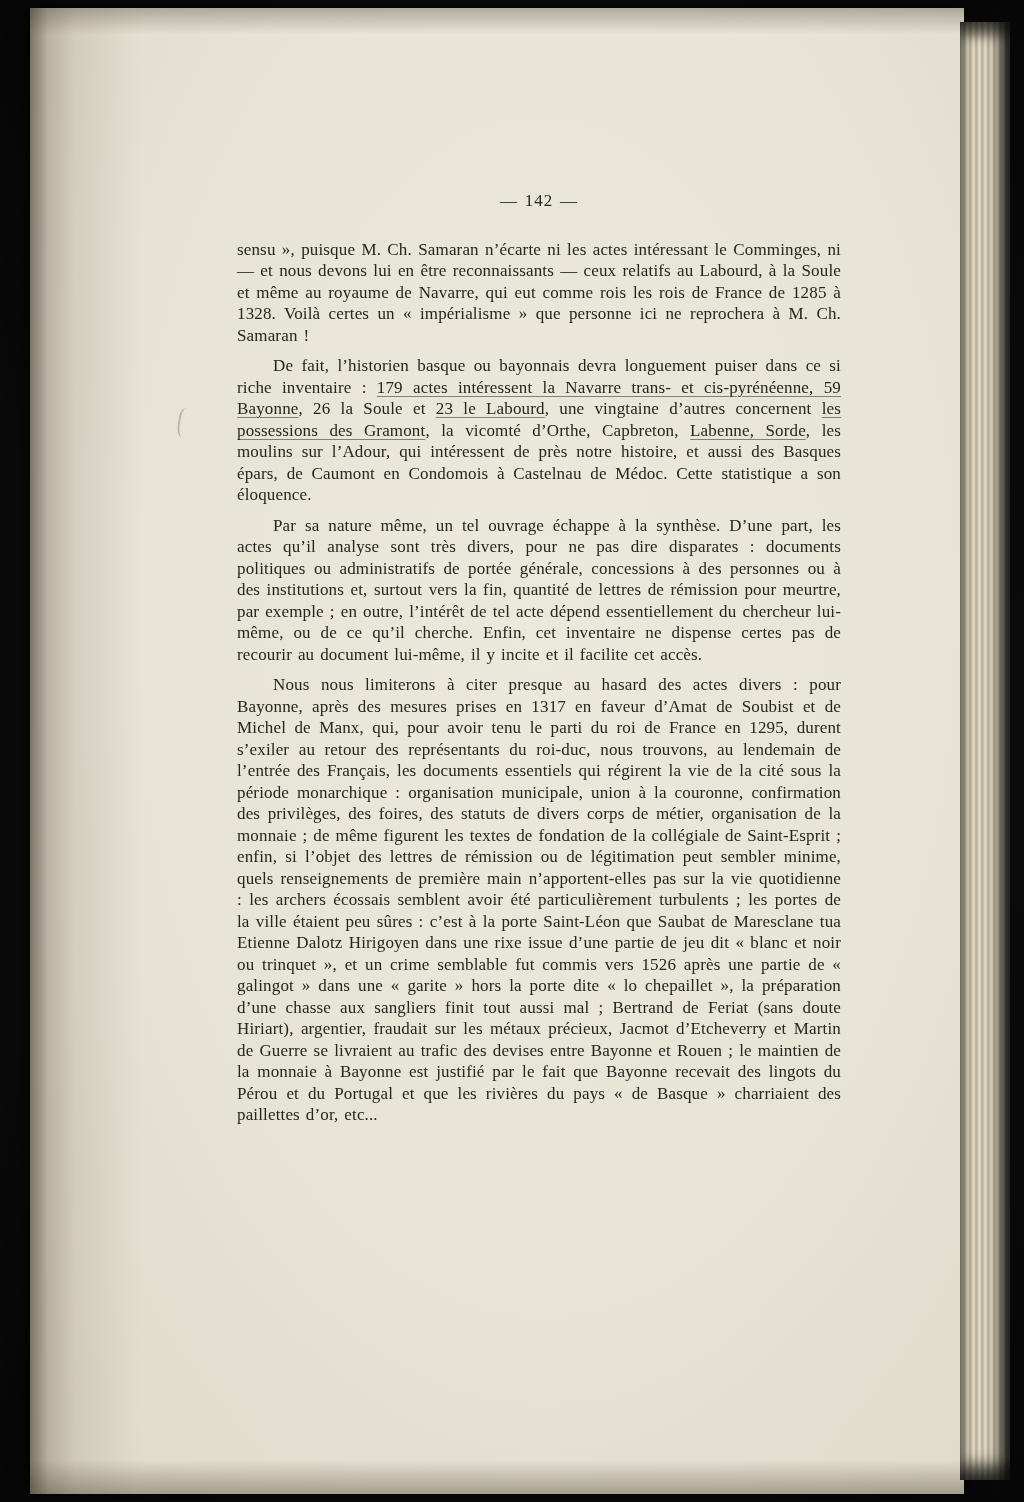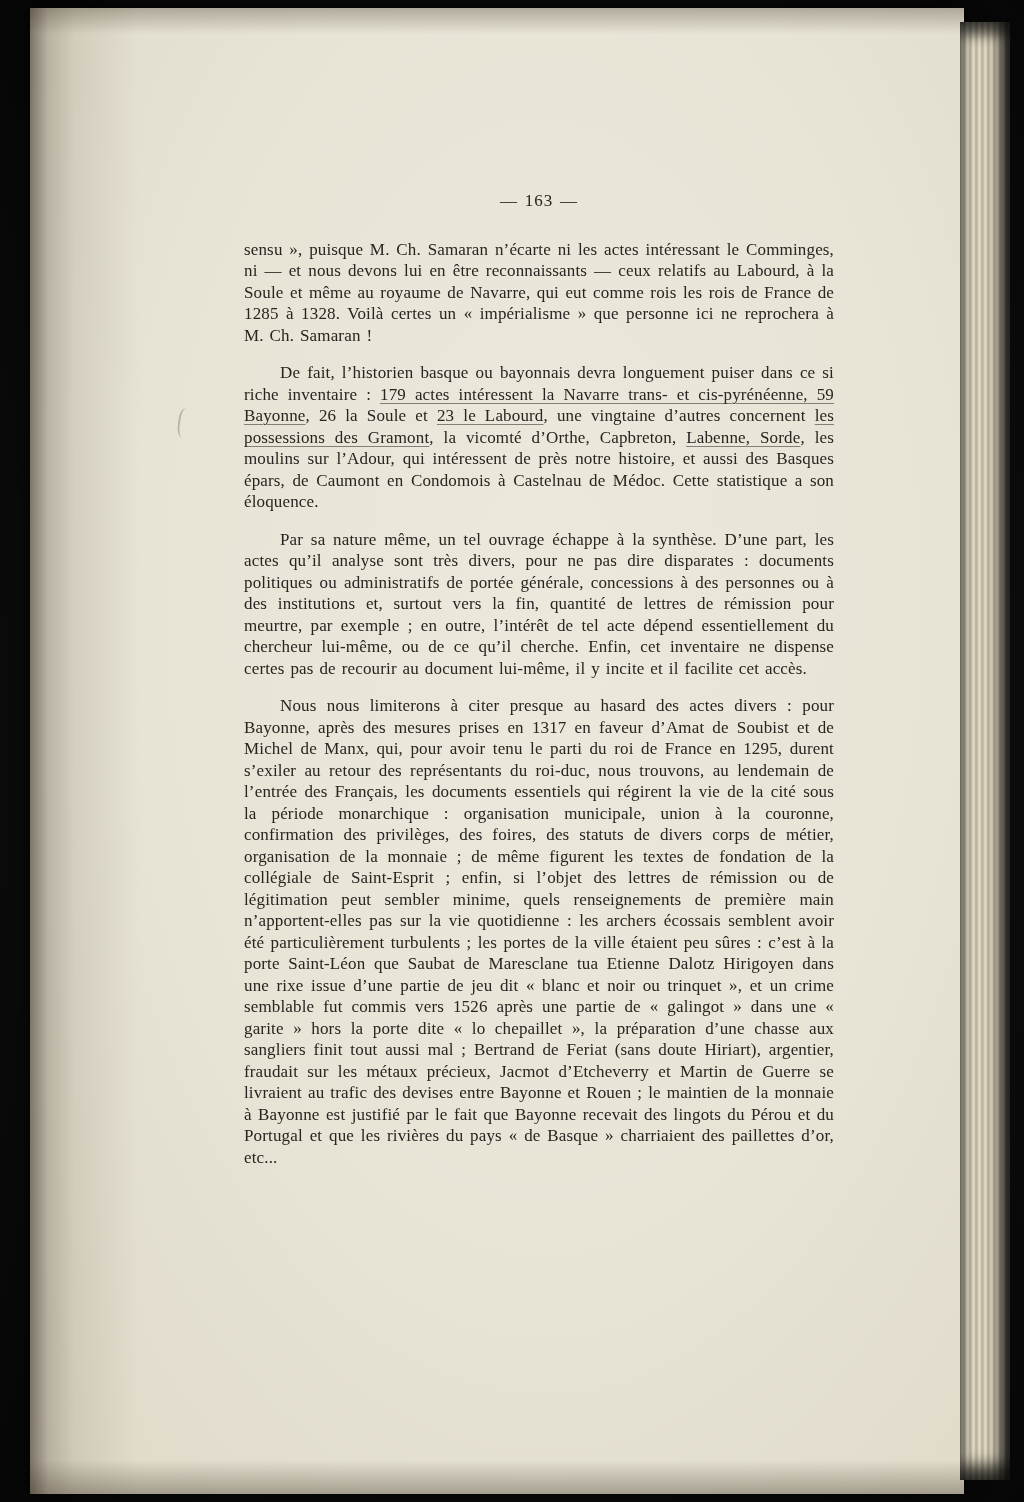--- a/index.html
+++ b/index.html
@@ -88,21 +88,21 @@
     text-align: justify;
     letter-spacing: 0.15px;
     word-spacing: 1.5px;
   }
   .page-number {
     text-align: center;
     margin: 0 0 27px 0;
     letter-spacing: 1px;
   }
   p.para {
-    margin: 16px;
+    margin: 9px;
   }
   p.indent {
     text-indent: 36px;
     font-family: Liberation Serif, serif;
   }
   .pencil-underline {
     text-decoration: underline;
     text-decoration-color: rgba(75,72,64,0.65);
     text-decoration-thickness: 1px;
     text-underline-offset: 3px;
@@ -125,21 +125,21 @@
 
 <div class="scan">
 
   <div class="page">
     <div class="gutter"></div>
     <div class="page-top-shade"></div>
     <div class="page-bottom-shade"></div>
     <div class="margin-mark"></div>
 
     <div class="content">
-      <div class="page-number">— 163 —</div>
+      <div class="page-number">— 142 —</div>
 
       <p class="para">sensu », puisque M. Ch. Samaran n’écarte ni les actes intéressant le Comminges, ni — et nous devons lui en être reconnaissants — ceux relatifs au Labourd, à la Soule et même au royaume de Navarre, qui eut comme rois les rois de France de 1285 à 1328. Voilà certes un « impérialisme » que personne ici ne reprochera à M. Ch. Samaran !</p>
 
       <p class="para indent"><span>De fait, l’historien basque ou bayonnais devra longuement puiser dans ce si riche inventaire : </span><span class="pencil-underline">179 actes intéressent la Navarre trans- et cis-pyrénéenne, 59 Bayonne</span><span>, 26 la Soule et </span><span class="pencil-underline">23 le Labourd</span><span>, une vingtaine d’autres concernent </span><span class="pencil-underline">les possessions des Gramont</span><span>, la vicomté d’Orthe, Capbreton, </span><span class="pencil-underline">Labenne, Sorde</span><span>, les moulins sur l’Adour, qui intéressent de près notre histoire, et aussi des Basques épars, de Caumont en Condomois à Castelnau de Médoc. Cette statistique a son éloquence.</span></p>
 
       <p class="para indent">Par sa nature même, un tel ouvrage échappe à la synthèse. D’une part, les actes qu’il analyse sont très divers, pour ne pas dire disparates : documents politiques ou administratifs de portée générale, concessions à des personnes ou à des institutions et, surtout vers la fin, quantité de lettres de rémission pour meurtre, par exemple ; en outre, l’intérêt de tel acte dépend essentiellement du chercheur lui-même, ou de ce qu’il cherche. Enfin, cet inventaire ne dispense certes pas de recourir au document lui-même, il y incite et il facilite cet accès.</p>
 
       <p class="para indent">Nous nous limiterons à citer presque au hasard des actes divers : pour Bayonne, après des mesures prises en 1317 en faveur d’Amat de Soubist et de Michel de Manx, qui, pour avoir tenu le parti du roi de France en 1295, durent s’exiler au retour des représentants du roi-duc, nous trouvons, au lendemain de l’entrée des Français, les documents essentiels qui régirent la vie de la cité sous la période monarchique : organisation municipale, union à la couronne, confirmation des privilèges, des foires, des statuts de divers corps de métier, organisation de la monnaie ; de même figurent les textes de fondation de la collégiale de Saint-Esprit ; enfin, si l’objet des lettres de rémission ou de légitimation peut sembler minime, quels renseignements de première main n’apportent-elles pas sur la vie quotidienne : les archers écossais semblent avoir été particulièrement turbulents ; les portes de la ville étaient peu sûres : c’est à la porte Saint-Léon que Saubat de Maresclane tua Etienne Dalotz Hirigoyen dans une rixe issue d’une partie de jeu dit « blanc et noir ou trinquet », et un crime semblable fut commis vers 1526 après une partie de « galingot » dans une « garite » hors la porte dite « lo chepaillet », la préparation d’une chasse aux sangliers finit tout aussi mal ; Bertrand de Feriat (sans doute Hiriart), argentier, fraudait sur les métaux précieux, Jacmot d’Etcheverry et Martin de Guerre se livraient au trafic des devises entre Bayonne et Rouen ; le maintien de la monnaie à Bayonne est justifié par le fait que Bayonne recevait des lingots du Pérou et du Portugal et que les rivières du pays « de Basque » charriaient des paillettes d’or, etc...</p>
     </div>
   </div>

